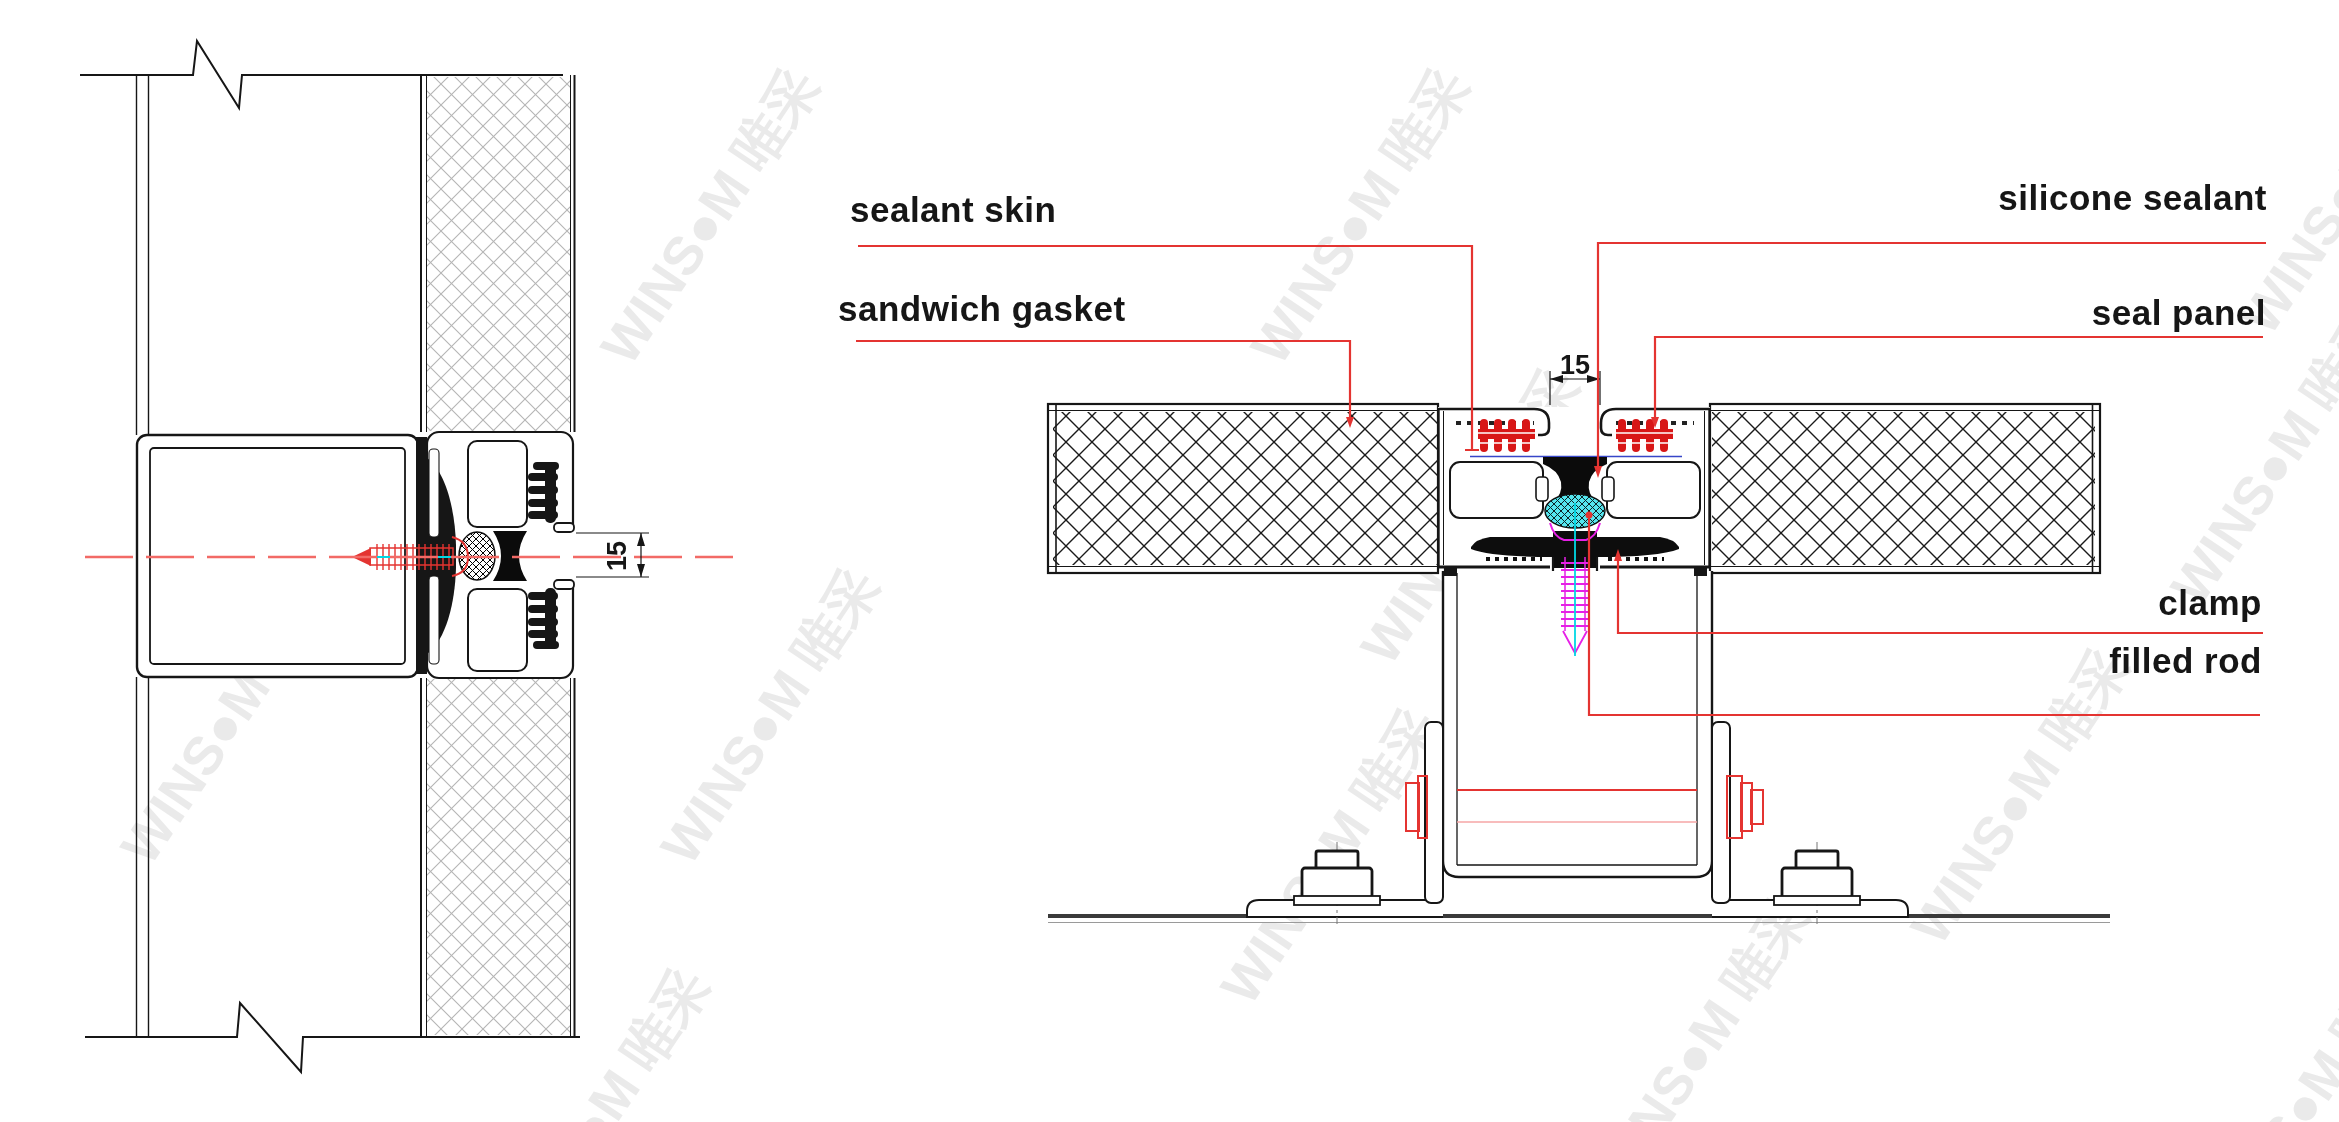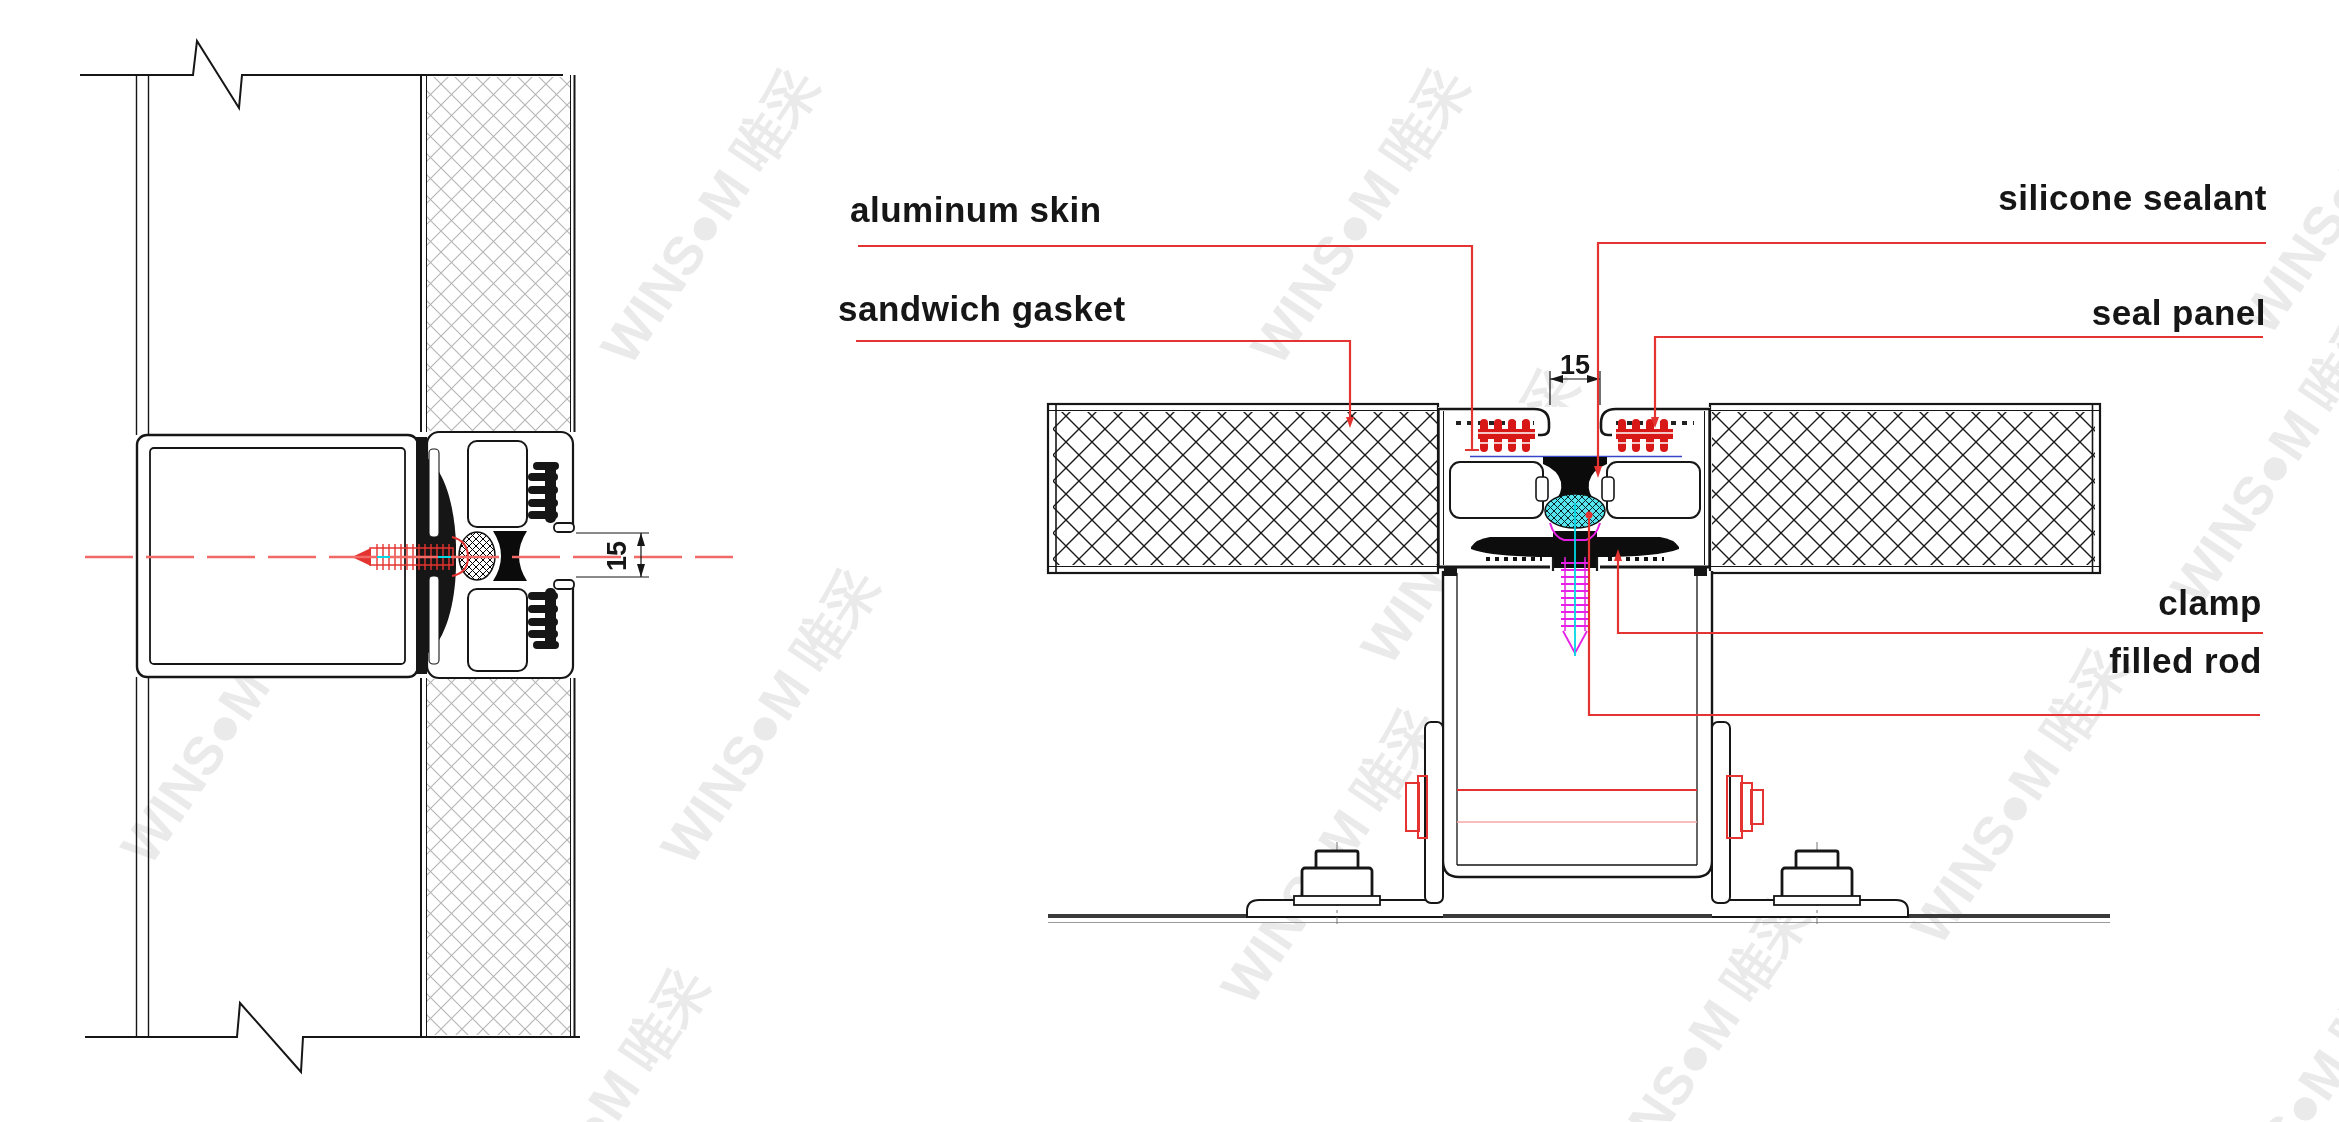--- a/index.html
+++ b/index.html
@@ -255,21 +255,21 @@
       <line class="reds" stroke-width="2.2" x1="1598" y1="458" x2="1598" y2="470"></line>
       <path class="reds" stroke-width="2.2" d="M2263,337 H1655 V420"></path>
       <path class="redf" d="M1655,428 L1651,417 H1659 Z"></path>
       <path class="reds" stroke-width="2.2" d="M2263,633 H1618 V558"></path>
       <path class="redf" d="M1618,549 L1614,561 H1622 Z"></path>
       <path class="reds" stroke-width="2.2" d="M2260,715 H1589 V518"></path>
       <circle class="redf" cx="1589" cy="515" r="3.5"></circle>
     </g>
   </svg>
 
-  <div class="lbl" style="left:850px;top:192px;">aluminum skin</div>
+  <div class="lbl" style="left:850px;top:192px;">sealant skin</div>
   <div class="lbl" style="left:838px;top:291px;">sandwich gasket</div>
   <div class="lbl" style="right:72px;top:180px;">silicone sealant</div>
   <div class="lbl" style="right:73px;top:295px;">seal panel</div>
   <div class="lbl" style="right:77px;top:585px;">clamp</div>
   <div class="lbl" style="right:77px;top:643px;">filled rod</div>
 
   <div class="dim" style="left:1548px;top:352px;width:54px;">15</div>
   <div class="dim dim-rot" style="left:598px;top:539px;width:38px;height:34px;">15</div>
 
 </div>

